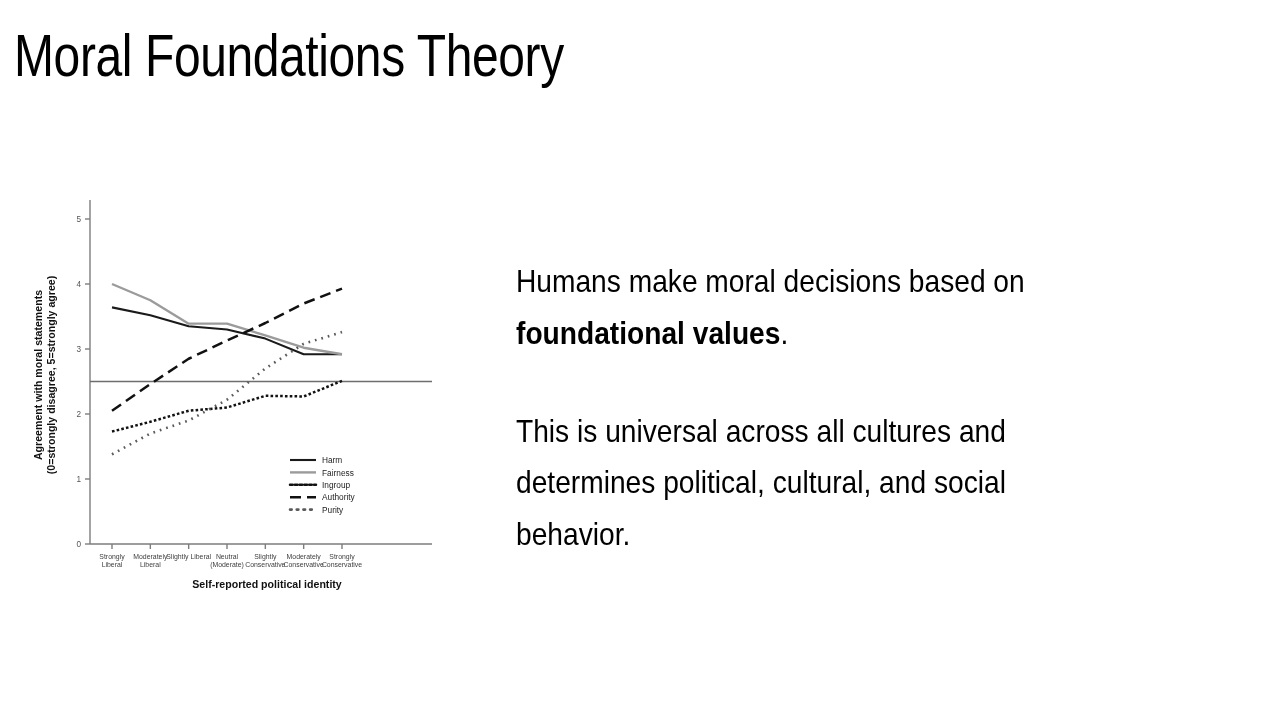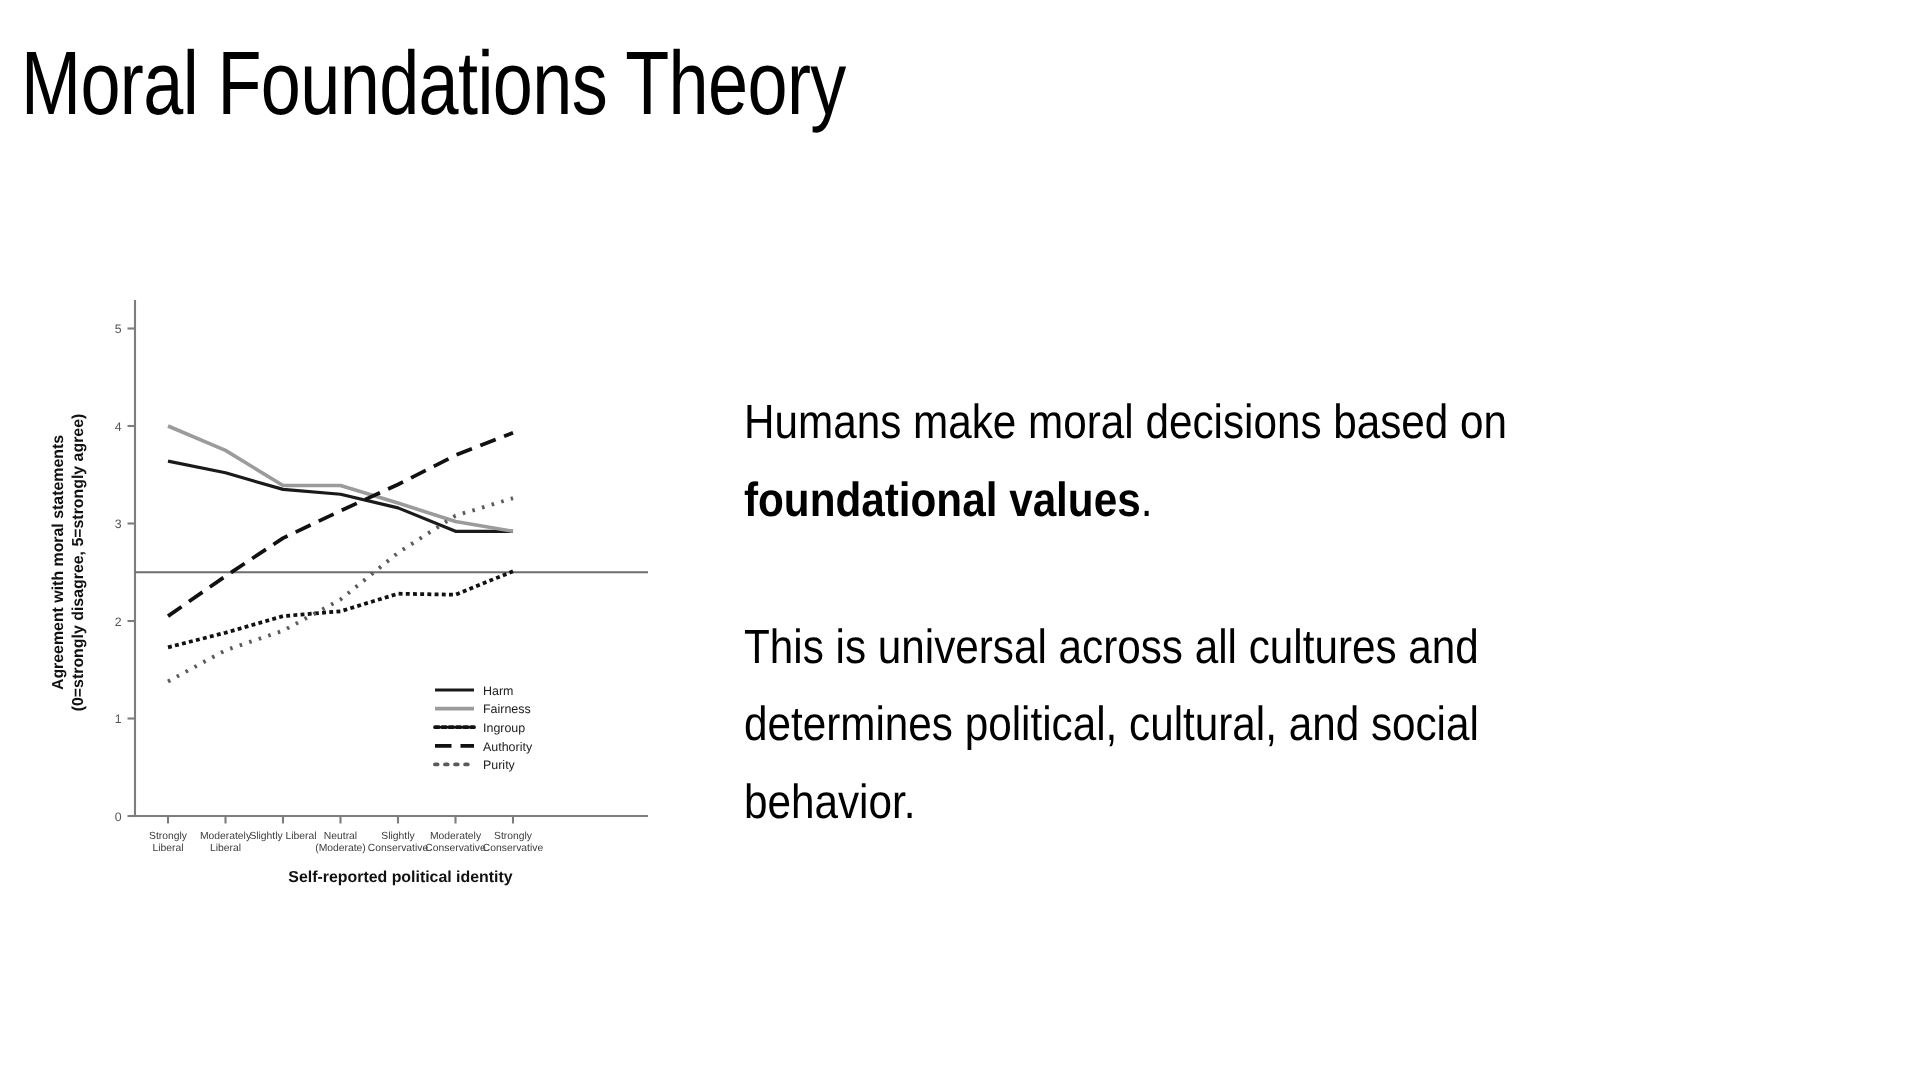--- a/index.html
+++ b/index.html
@@ -27,21 +27,21 @@
     letter-spacing: -0.5px;
     color: #000000;
     transform: scaleX(0.80);
     transform-origin: left top;
     white-space: nowrap;
   }
 
   
   #body-copy {
     position: absolute;
-    left: 496px;
+    left: 516px;
     top: 256px;
     width: 690px;
   }
   .body-para {
     font-size: 32px;
     line-height: 1.62;
     font-weight: 400;
     color: #000000;
     margin: 0;
     transform: scaleX(0.88);

